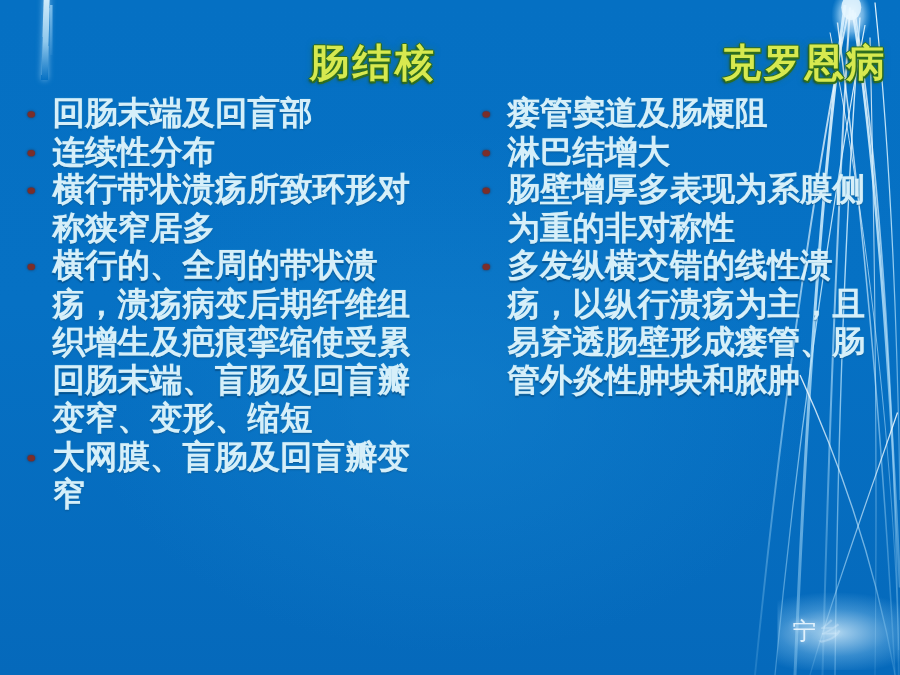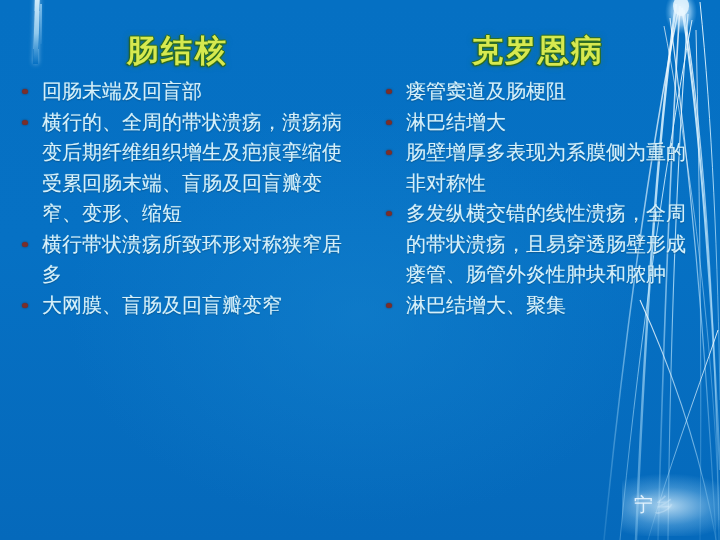--- a/index.html
+++ b/index.html
@@ -87,21 +87,21 @@
     display: flex;
     z-index: 5;
   }
 
   .column {
     width: 360px;
     padding: 0 10px 0 6px;
   }
 
   .col-title {
-    text-align: center;
+    text-align: right;
     font-size: 31px;
     font-weight: bold;
     letter-spacing: 3px;
     color: #d7e94f;
     padding-top: 34px;
     padding-bottom: 8px;
     line-height: 1.1;
     text-shadow:
        1px 0 0 #2f6e1e,
       -1px 0 0 #2f6e1e,
@@ -117,25 +117,26 @@
   ul.bullets {
     list-style: none;
     margin: 0;
     padding: 0 4px 0 12px;
   }
 
   ul.bullets > li {
     position: relative;
     padding-left: 26px;
     color: #d6eff9;
-    font-size: 20px;
+    font-size: 26px;
     line-height: 30.5px;
     text-shadow: 0 0 1px rgba(120,200,235,0.7), 0 1px 1px rgba(2,55,100,0.55);
     margin-bottom: 0px;
     font-family: "Liberation Serif", "DejaVu Serif", serif;
+    font-weight: bold;
   }
 
   ul.bullets > li::before {
     content: "";
     position: absolute;
     left: 6px;
     top: 13px;
     width: 6px;
     height: 5px;
     border-radius: 50%;
@@ -199,31 +200,31 @@
     <div class="wm-glow"></div>
     <div class="watermark"><span>宁</span><span class="faint">乡</span></div>
   </div>
 
   <div id="content">
 
     <div class="column col-left">
       <div class="col-title">肠结核</div>
       <ul class="bullets">
         <li>回肠末端及回盲部</li>
+        <li>连续性分布</li>
+        <li>横行带状溃疡所致环形对称狭窄居多</li>
         <li>横行的、全周的带状溃疡，溃疡病变后期纤维组织增生及疤痕挛缩使受累回肠末端、盲肠及回盲瓣变窄、变形、缩短</li>
-        <li>横行带状溃疡所致环形对称狭窄居多</li>
         <li>大网膜、盲肠及回盲瓣变窄</li>
       </ul>
     </div>
 
     <div class="column col-right">
       <div class="col-title right">克罗恩病</div>
       <ul class="bullets">
         <li>瘘管窦道及肠梗阻</li>
         <li>淋巴结增大</li>
         <li>肠壁增厚多表现为系膜侧为重的非对称性</li>
-        <li>多发纵横交错的线性溃疡，全周的带状溃疡，且易穿透肠壁形成瘘管、肠管外炎性肿块和脓肿</li>
-        <li>淋巴结增大、聚集</li>
+        <li>多发纵横交错的线性溃疡，以纵行溃疡为主，且易穿透肠壁形成瘘管、肠管外炎性肿块和脓肿</li>
       </ul>
     </div>
 
   </div>
 </div>
 
 </body></html>

